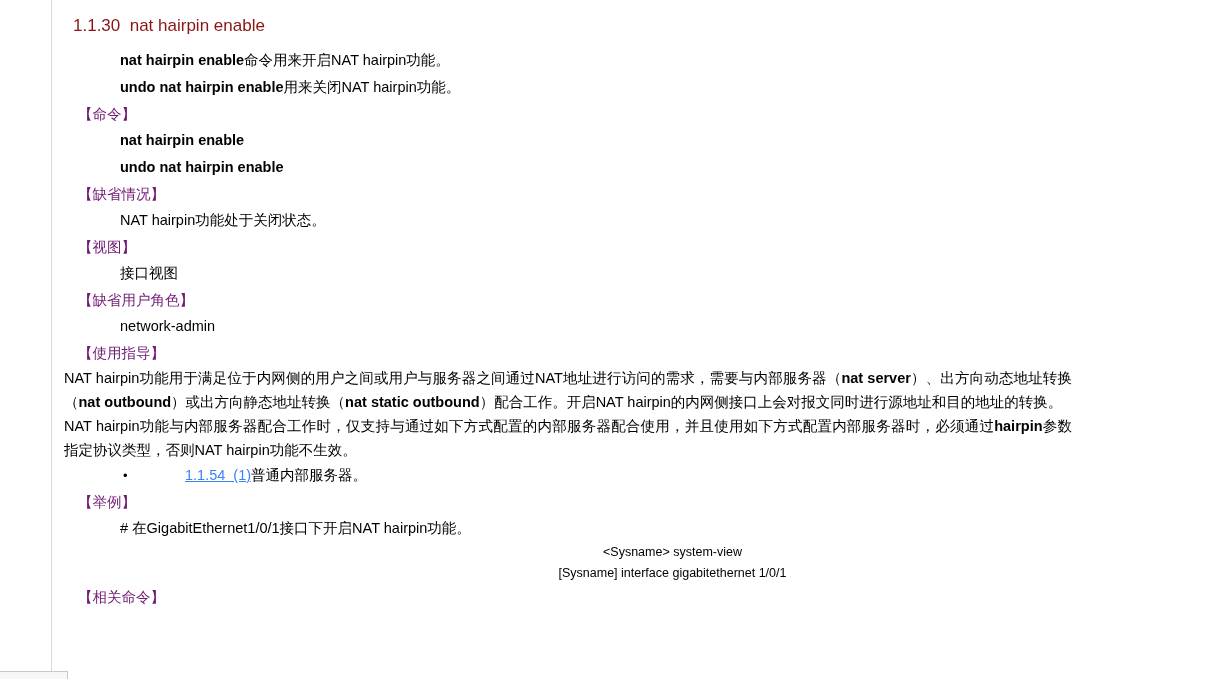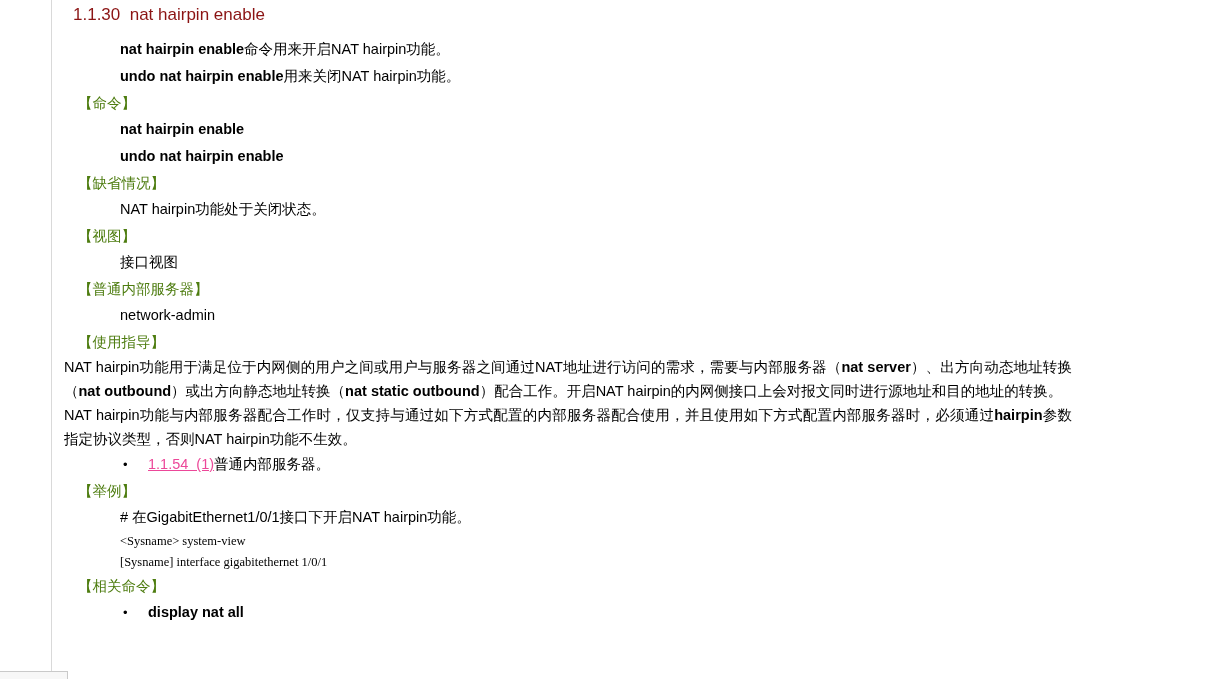--- a/index.html
+++ b/index.html
@@ -19,32 +19,32 @@
   .vrule {
     position: absolute;
     left: 51px;
     top: 0;
     bottom: 0;
     width: 1px;
     background: #d9d9d9;
   }
   .content {
     position: relative;
-    padding-top: 5px;
+    padding-top: 16px;
   }
   .h-title {
     color: #8b1414;
     font-size: 17px;
     font-weight: 400;
     line-height: 19px;
     margin: 0 0 12px 73px;
     white-space: pre-wrap;
   }
   .sec-title {
-    color: #4d7c0f;
+    color: #701a75;
     font-size: 14.5px;
     line-height: 26px;
     margin-left: 78px;
   }
   .line {
     margin-left: 120px;
     line-height: 27px;
   }
   .para {
     margin-left: 64px;
@@ -57,31 +57,33 @@
     margin-left: 123px;
     line-height: 26px;
   }
   .dot {
     display: inline-block;
     width: 25px;
     font-size: 13px;
   }
   .dot::before { content: "\2022"; }
   a.doclink {
-    color: #ec4899;
+    color: #3b82f6;
     text-decoration: underline;
     white-space: pre-wrap;
     cursor: pointer;
+    margin-left: 37px;
   }
   .code-line {
     margin-left: 120px;
-    font-family: Liberation Serif, serif;
+    font-family: Liberation Sans, sans-serif;
     font-size: 12.5px;
     line-height: 21px;
     white-space: pre-wrap;
+    text-align: center;
   }
   .status-popup {
     position: absolute;
     left: 0;
     bottom: 0;
     width: 67px;
     height: 7px;
     background: #f7f7f7;
     border-top: 1px solid #c9c9c9;
     border-right: 1px solid #c9c9c9;
@@ -103,34 +105,33 @@
   <div class="sec-title">【命令】</div>
   <div class="line b">nat hairpin enable</div>
   <div class="line b">undo nat hairpin enable</div>
 
   <div class="sec-title">【缺省情况】</div>
   <div class="line">NAT hairpin功能处于关闭状态。</div>
 
   <div class="sec-title">【视图】</div>
   <div class="line">接口视图</div>
 
-  <div class="sec-title">【普通内部服务器】</div>
+  <div class="sec-title">【缺省用户角色】</div>
   <div class="line">network-admin</div>
 
   <div class="sec-title">【使用指导】</div>
 
   <div class="para"><span>NAT hairpin功能用于满足位于内网侧的用户之间或用户与服务器之间通过NAT地址进行访问的需求，需要与内部服务器（</span><span class="b">nat server</span><span>）、出方向动态地址转换（</span><span class="b">nat outbound</span><span>）或出方向静态地址转换（</span><span class="b">nat static outbound</span><span>）配合工作。开启NAT hairpin的内网侧接口上会对报文同时进行源地址和目的地址的转换。</span></div>
 
   <div class="para"><span>NAT hairpin功能与内部服务器配合工作时，仅支持与通过如下方式配置的内部服务器配合使用，并且使用如下方式配置内部服务器时，必须通过</span><span class="b">hairpin</span><span>参数指定协议类型，否则NAT hairpin功能不生效。</span></div>
 
   <div class="bullet-row"><span class="dot"></span><a class="doclink">1.1.54  (1)</a><span>普通内部服务器。</span></div>
 
   <div class="sec-title">【举例】</div>
   <div class="line"># 在GigabitEthernet1/0/1接口下开启NAT hairpin功能。</div>
   <div class="code-line">&lt;Sysname&gt; system-view</div>
   <div class="code-line">[Sysname] interface gigabitethernet 1/0/1</div>
 
   <div class="sec-title">【相关命令】</div>
-  <div class="bullet-row"><span class="dot"></span><span class="b">display nat all</span></div>
 
 </div>
 
 <div class="status-popup"></div>
 
 </body></html>

